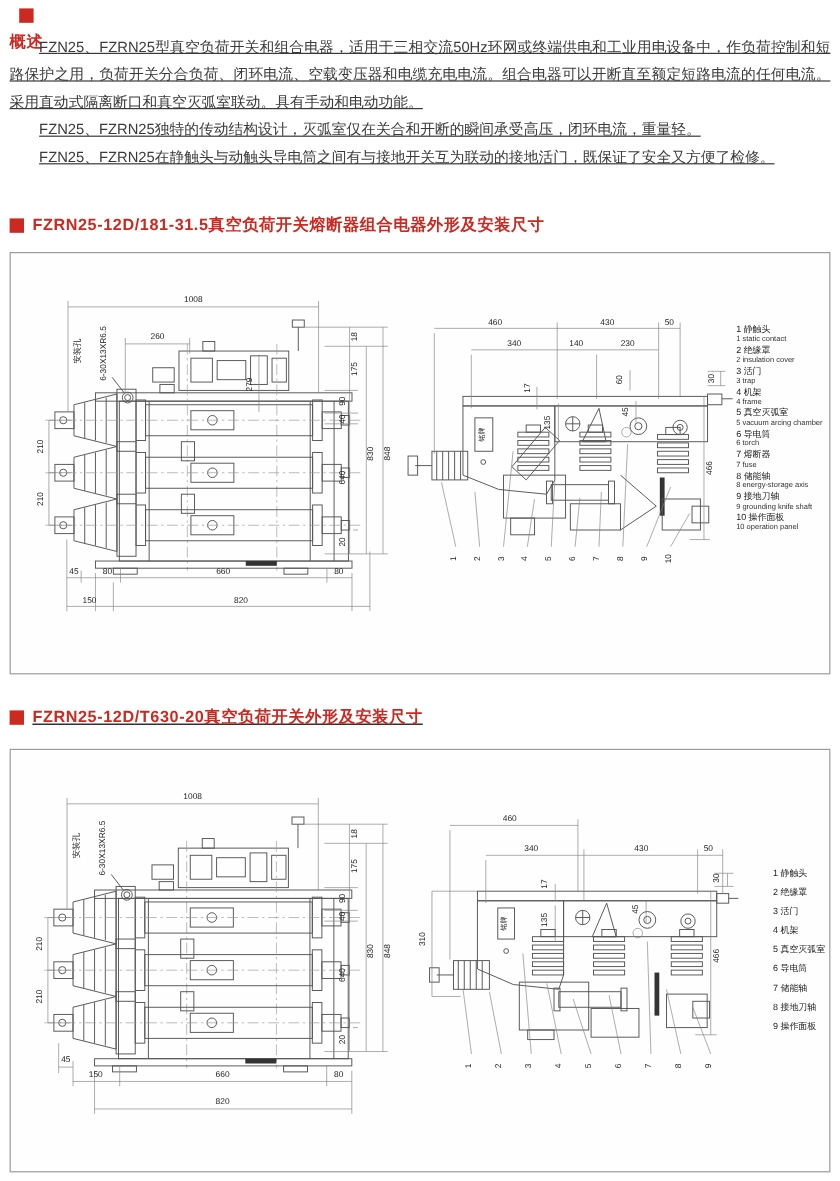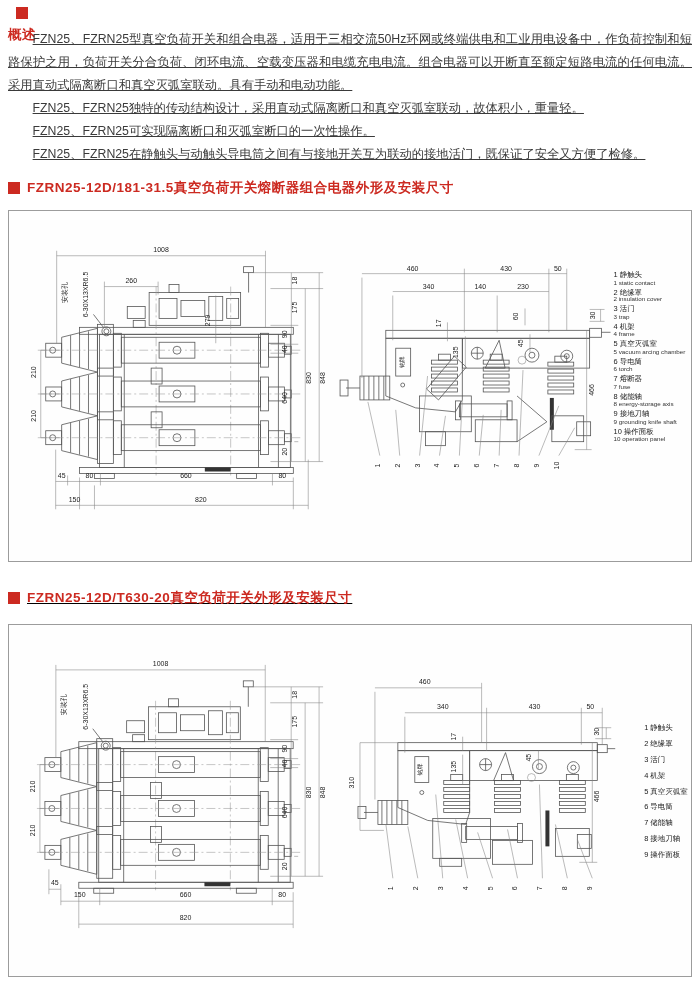--- a/index.html
+++ b/index.html
@@ -28,22 +28,21 @@
 </style>
 </head>
 <body>
 
 <div class="hdr" id="overview">
   <div class="bullet"></div>
   <div class="hdr-text">概述</div>
 </div>
 <div id="overview-body">
   <p>FZN25、FZRN25型真空负荷开关和组合电器，适用于三相交流50Hz环网或终端供电和工业用电设备中，作负荷控制和短路保护之用，负荷开关分合负荷、闭环电流、空载变压器和电缆充电电流。组合电器可以开断直至额定短路电流的任何电流。采用直动式隔离断口和真空灭弧室联动。具有手动和电动功能。</p>
-  <p>FZN25、FZRN25独特的传动结构设计，采用直动式隔离断口和真空灭弧室联动，故体积小，重量轻。</p>
-  <p>FZN25、FZRN25可实现隔离断口和灭弧室断口的一次性操作。</p>
+  <p>FZN25、FZRN25独特的传动结构设计，灭弧室仅在关合和开断的瞬间承受高压，闭环电流，重量轻。</p>
   <p>FZN25、FZRN25在静触头与动触头导电筒之间有与接地开关互为联动的接地活门，既保证了安全又方便了检修。</p>
 </div>
 
 <div class="hdr" id="sec1-header">
   <div class="bullet"></div>
   <div class="hdr-text">FZRN25-12D/181-31.5真空负荷开关熔断器组合电器外形及安装尺寸</div>
 </div>
 
 <div class="draw-box" id="box1">
 <svg width="682" height="350" viewBox="0 0 684 352">

